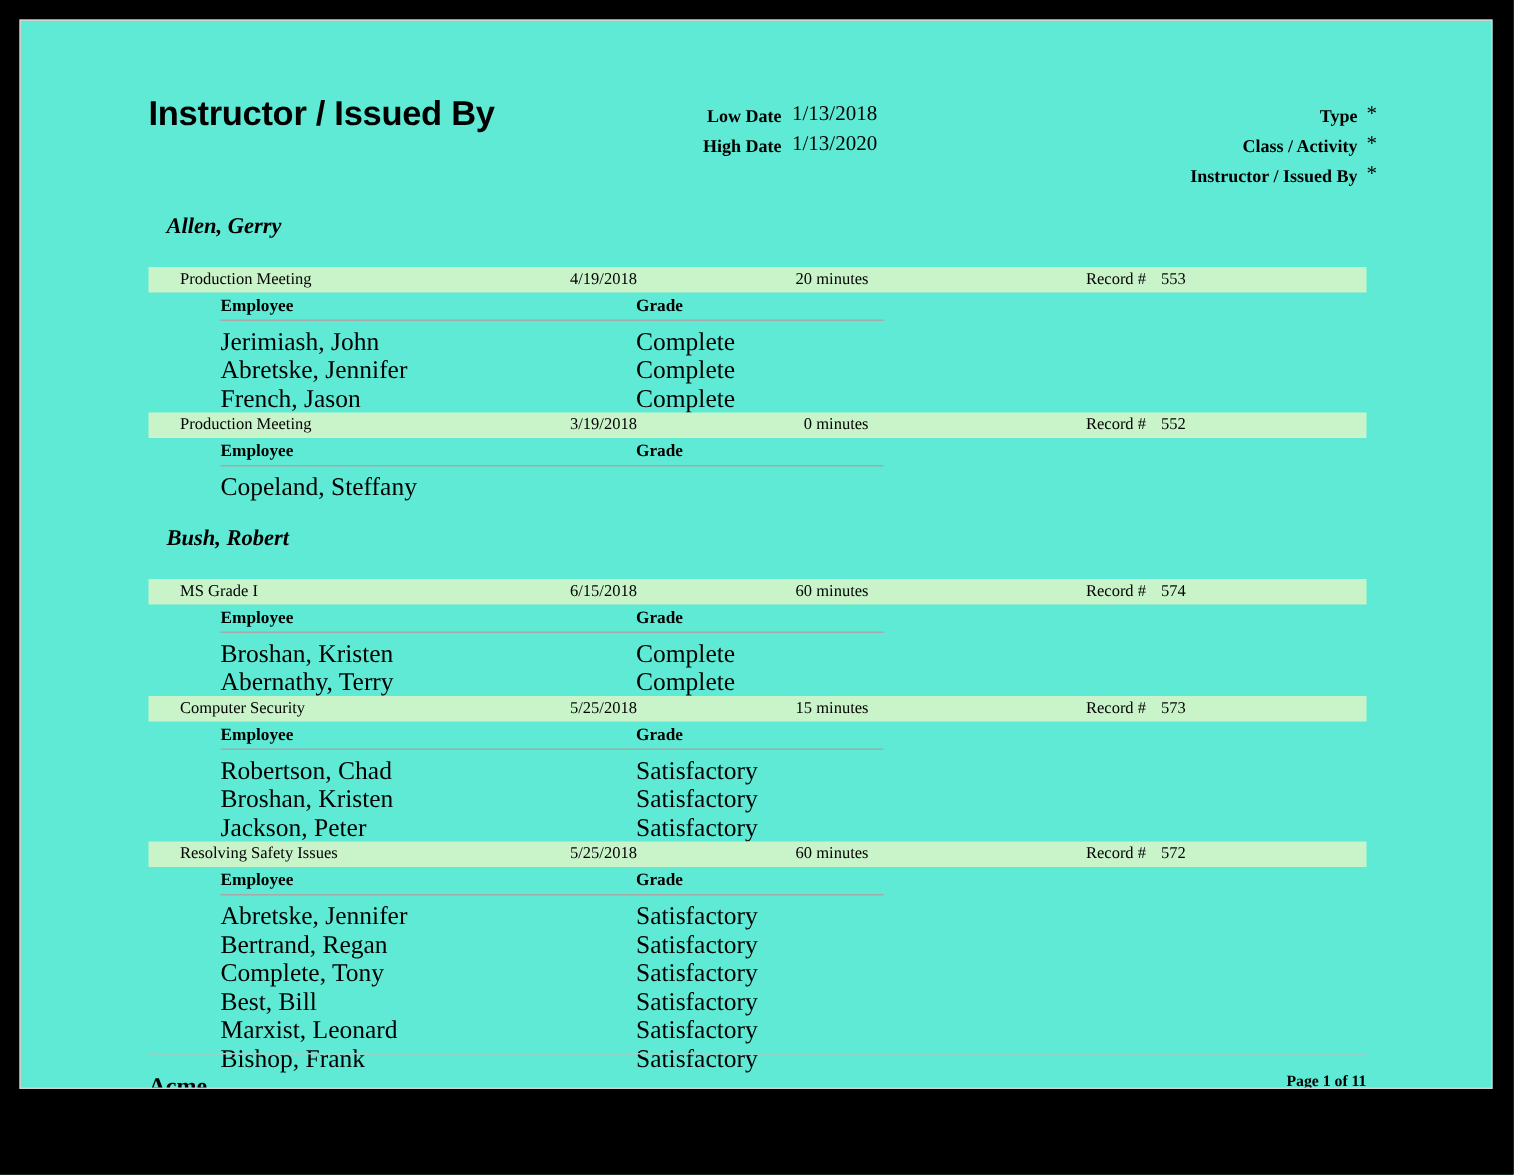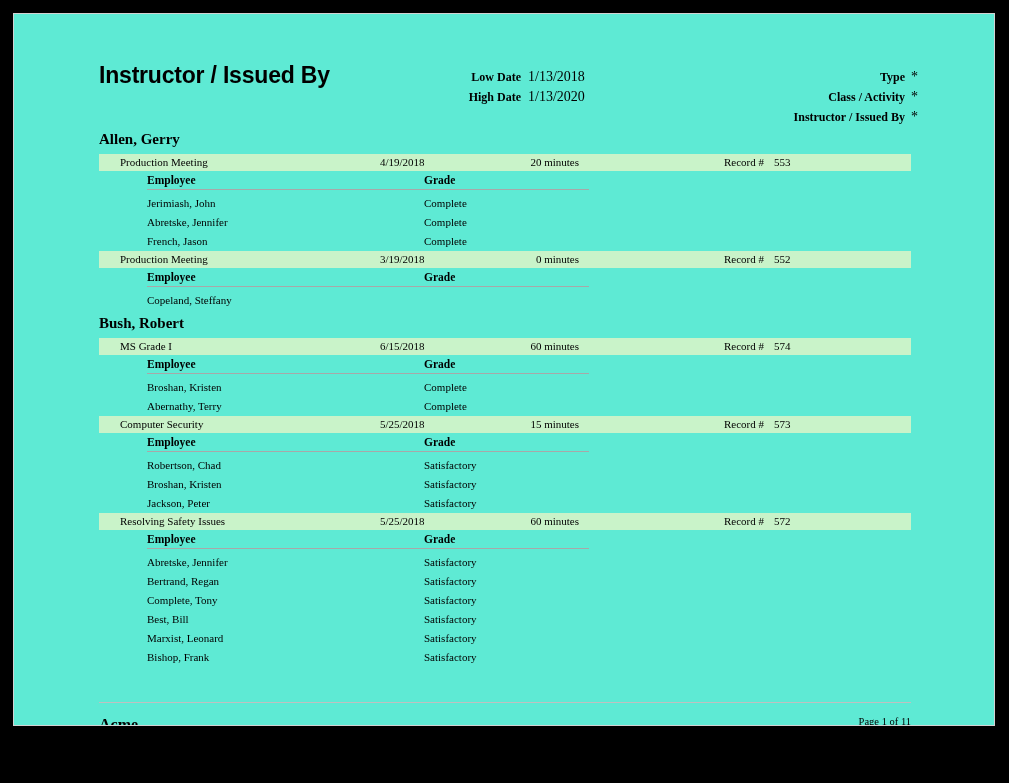--- a/index.html
+++ b/index.html
@@ -93,26 +93,27 @@
     position: absolute;
     left: 0;
     top: 112px;
     width: 980px;
   }
   .group {
     position: relative;
     width: 980px;
   }
   .group-title {
-    margin: 0;
+    margin: 12px;
     padding: 0 0 0 85px;
     height: 28px;
     line-height: 26px;
     font-size: 15px;
     font-weight: bold;
+    font-style: italic;
     color: #000;
     white-space: nowrap;
   }
 
   
   .record {
     position: relative;
     width: 980px;
   }
   .record-band {
@@ -178,21 +179,21 @@
     left: 48px;
     right: 322px;
     bottom: 0;
     height: 1px;
     background: #a8a8a8;
   }
   .emp-row {
     position: relative;
     height: 19px;
     line-height: 19px;
-    font-size: 11px;
+    font-size: 17px;
     white-space: nowrap;
   }
   .col-emp {
     position: absolute;
     left: 48px;
     top: 0;
   }
   .col-grade {
     position: absolute;
     left: 325px;
@@ -233,20 +234,21 @@
     font-size: 10.5px;
     white-space: nowrap;
   }
   .footer-right {
     position: absolute;
     right: 0;
     top: 14px;
     font-size: 10.5px;
     text-align: right;
     white-space: nowrap;
+    font-weight: bold;
   }
 </style>
 </head>
 <body>
 
 <div id="screen">
   <div id="page">
     <div id="content">
 
       <div class="report-header">

